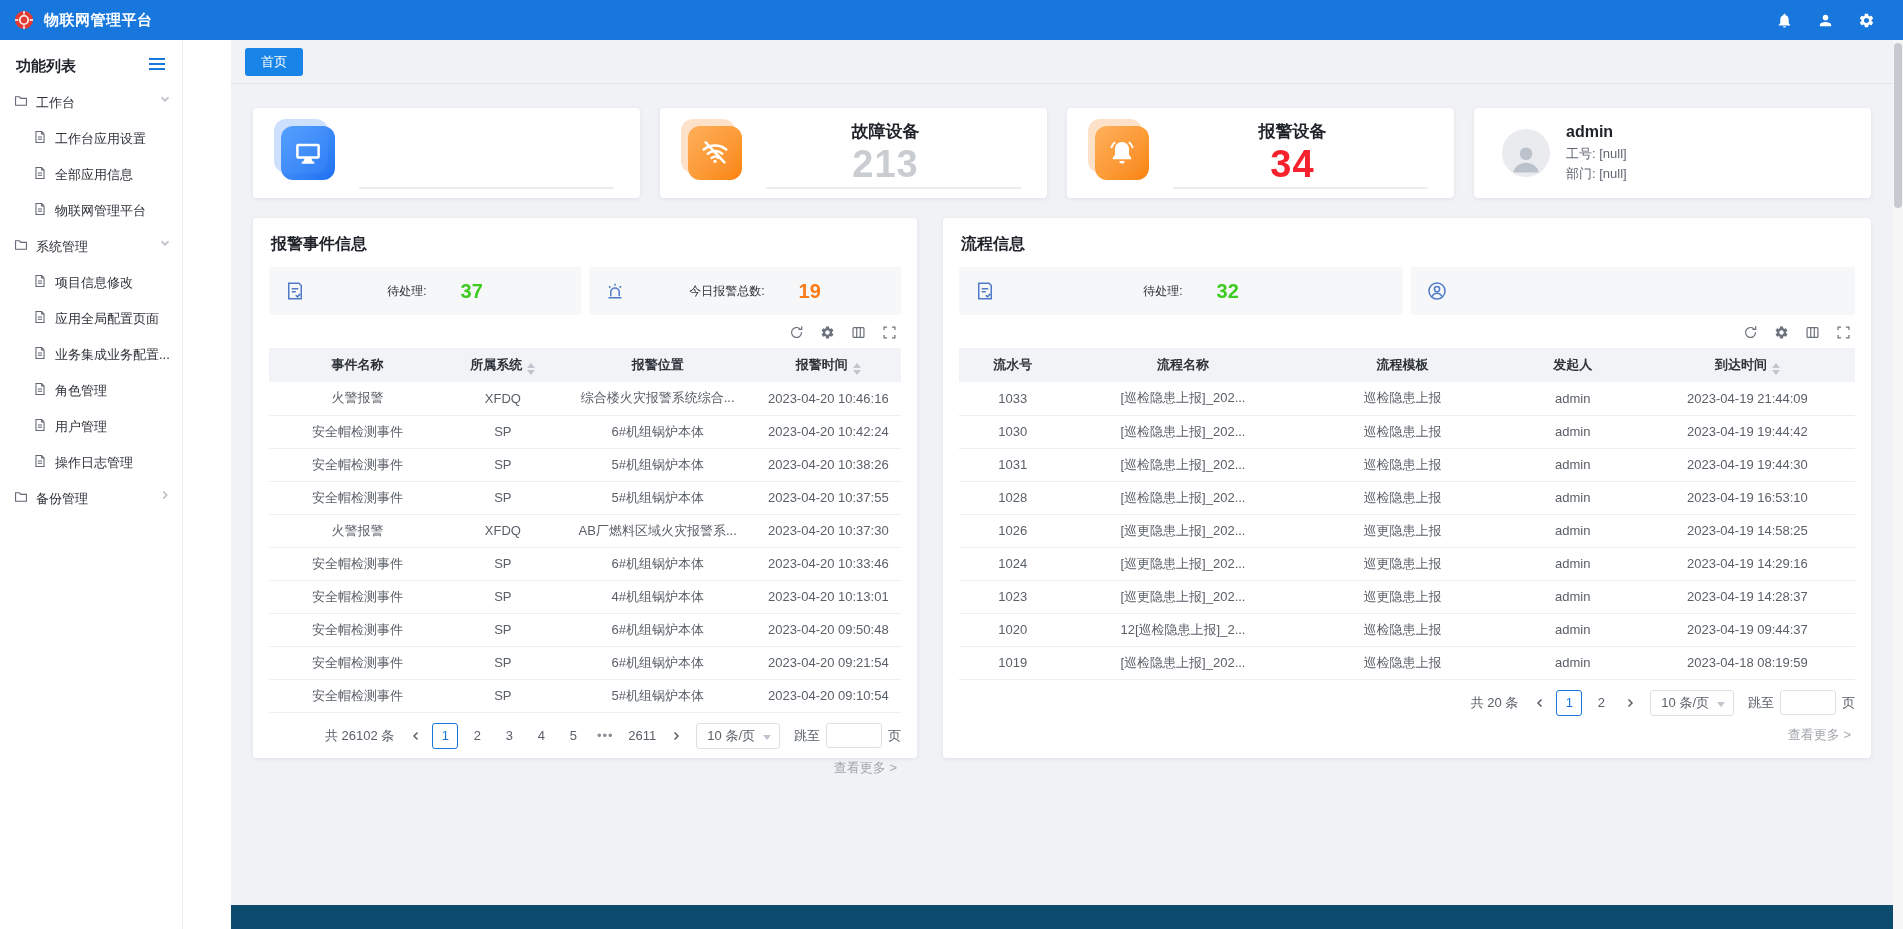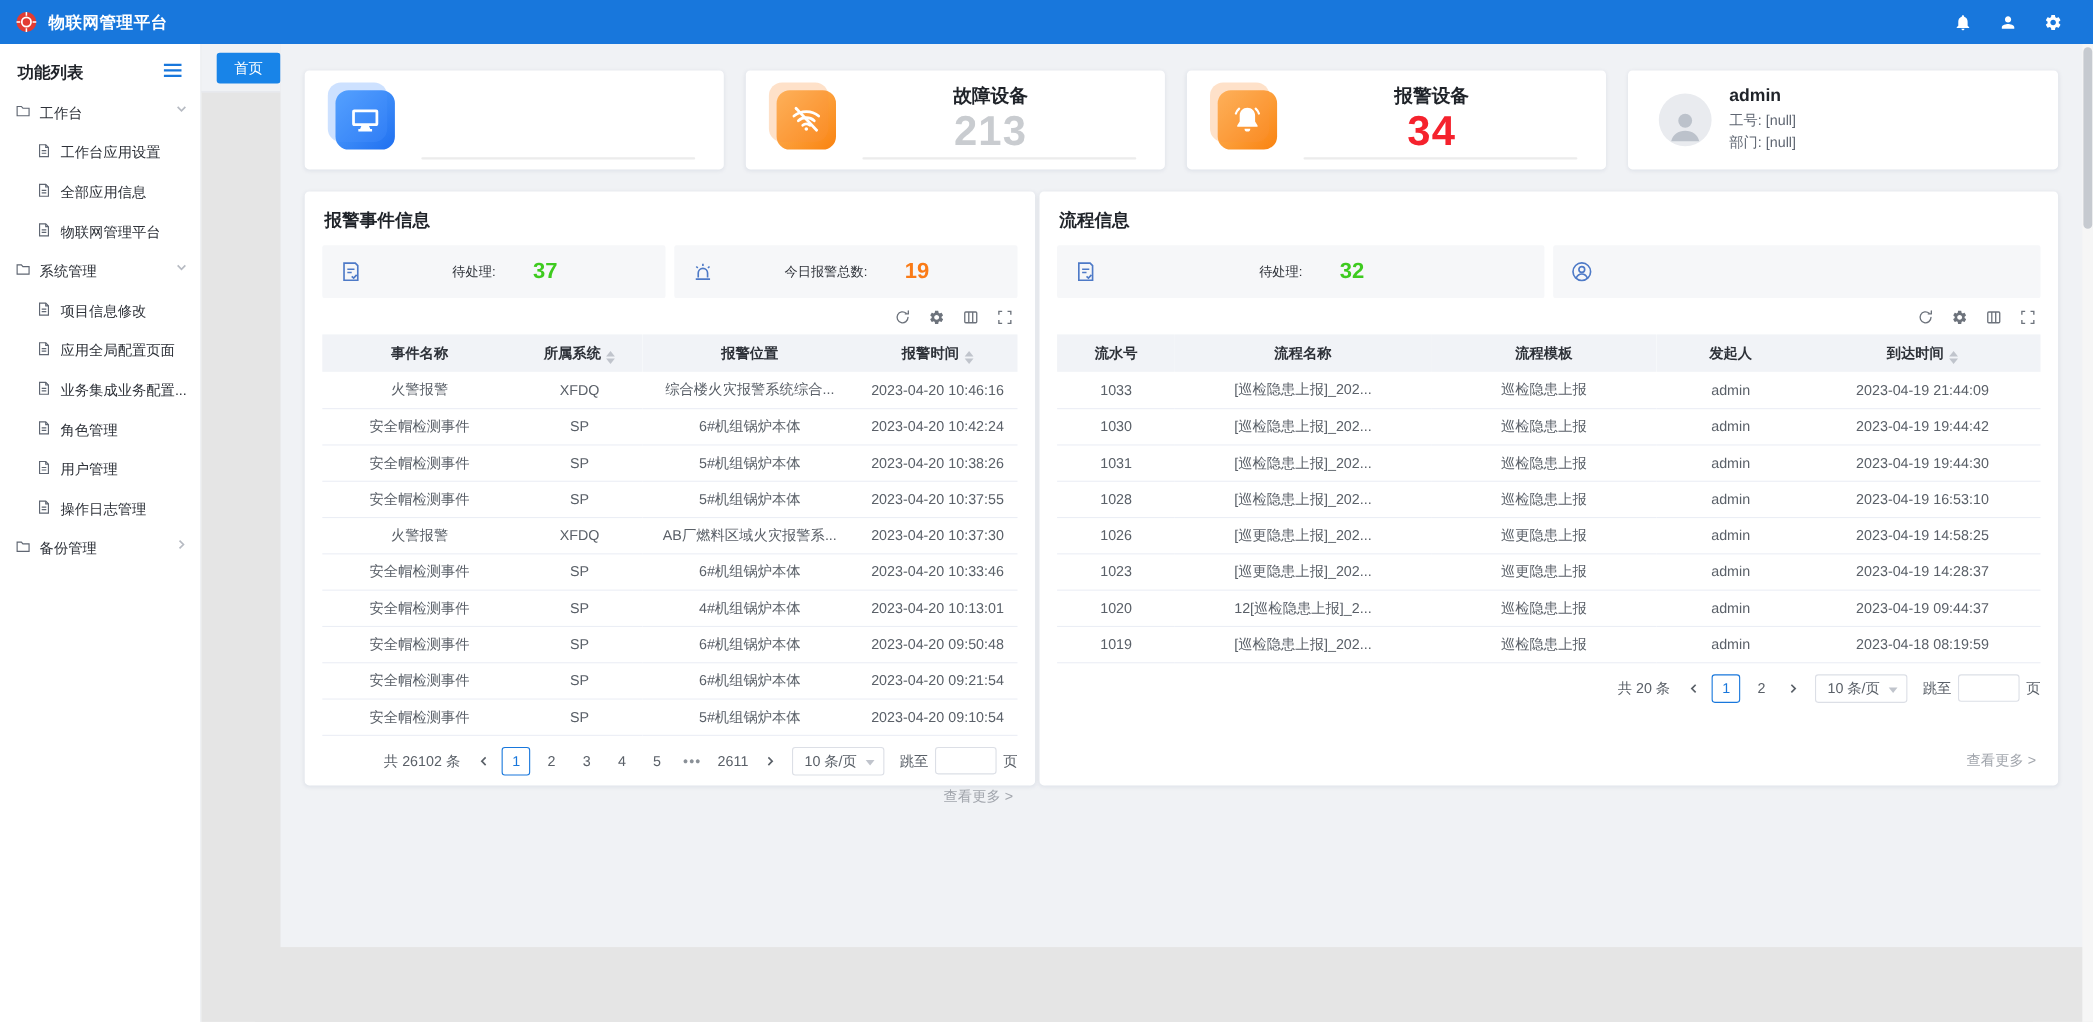--- a/index.html
+++ b/index.html
@@ -27,21 +27,21 @@
   .hamburger svg { width:18px; height:14px; stroke:currentColor; stroke-width:2; fill:none; }
   .menu { padding-top:4px; }
   .menu-item { height:36px; display:flex; align-items:flex-start; padding:0 12px 0 14px; font-size:13px; color:#2d3138; cursor:pointer; }
   .menu-item.child { padding-left:33px; }
   .mi-icon { color:#5f6672; flex:none; }
   .mi-icon svg { width:14px; height:14px; stroke:currentColor; stroke-width:1.2; fill:none; }
   .mi-label { margin-left:8px; flex:1; white-space:nowrap; overflow:hidden; text-overflow:ellipsis; }
   .mi-chev { color:#b6bac2; flex:none; margin-left:6px; }
   .mi-chev svg { width:10px; height:10px; stroke:currentColor; stroke-width:1.5; fill:none; }
 
-  .main { flex:1; min-width:0; display:flex; flex-direction:row; background:#e5e5e5; }
+  .main { flex:1; min-width:0; display:flex; flex-direction:column; background:#0c4a6e;margin-left:48px; }
   .tabstrip { height:44px; background:#f0f2f5; border-bottom:1px solid #e3e6eb; display:flex; align-items:center; padding-left:14px; flex:none; }
   .tab { background:#1884e8; color:#fff; font-size:13px; padding:5px 16px; border-radius:3px; cursor:pointer; }
   .page-body { height:821px; background:#f0f2f5; padding:24px 32px 0 22px; overflow:hidden; }
 
   
   .stat-row { display:flex; gap:20px; }
   .stat-cards { display:contents; }
   .card { background:#fff; border-radius:4px; box-shadow:0 1px 4px rgba(15,35,95,.08); }
   .stat-card { flex:1; height:90px; display:flex; align-items:center; position:relative; padding:0 18px 0 28px; }
   .tile { width:54px; height:54px; border-radius:12px; position:relative; flex:none; display:flex; align-items:center; justify-content:center; color:#fff; }
@@ -56,21 +56,21 @@
   .stat-value { font-size:38px; font-weight:700; line-height:1.12; letter-spacing:1px; }
   .card-line { position:absolute; left:106px; right:26px; bottom:9px; height:2px; background:#ececec; border-radius:1px; }
 
   .user-card { flex:1; height:90px; display:flex; align-items:center; gap:16px; padding:0 28px; }
   .avatar { width:48px; height:48px; border-radius:50%; background:#e9ebef; display:flex; align-items:flex-end; justify-content:center; overflow:hidden; flex:none; }
   .avatar svg { width:36px; height:36px; fill:#bcc2cb; }
   .user-name { font-size:16px; font-weight:700; color:#1f2329; margin-bottom:3px; }
   .user-line { font-size:13px; color:#5f6672; line-height:1.5; }
 
   
-  .panels { display:flex; gap:4px; margin-top:20px; }
+  .panels { display:flex; gap:26px; margin-top:20px; }
   .panel { background:#fff; border-radius:4px; box-shadow:0 1px 4px rgba(15,35,95,.08); padding:14px 16px 8px; height:540px; display:flex; flex-direction:column; }
   .panel-alarm { width:664px; flex:none; }
   .panel-process { flex:1; min-width:0; }
   .panel-title { font-size:16px; font-weight:700; color:#1f2329; margin:2px 0 12px 2px; }
 
   .chips { display:flex; gap:8px; flex:none; }
   .chip { flex:1; height:48px; background:#f6f7f9; border-radius:2px; display:flex; align-items:center; padding:0 16px; }
   .chip-icon { color:#4e7ac7; flex:none; }
   .chip-icon svg { width:20px; height:20px; stroke:currentColor; stroke-width:1.2; fill:none; }
   .chip-center { flex:1; display:flex; align-items:center; justify-content:center; gap:34px; }
@@ -692,20 +692,27 @@
                 </tr>
 
                 <tr>
                   <td>1026</td>
                   <td>[巡更隐患上报]_202...</td>
                   <td>巡更隐患上报</td>
                   <td>admin</td>
                   <td>2023-04-19 14:58:25</td>
                 </tr>
 
+                <tr>
+                  <td>1024</td>
+                  <td>[巡更隐患上报]_202...</td>
+                  <td>巡更隐患上报</td>
+                  <td>admin</td>
+                  <td>2023-04-19 14:29:16</td>
+                </tr>
 
                 <tr>
                   <td>1023</td>
                   <td>[巡更隐患上报]_202...</td>
                   <td>巡更隐患上报</td>
                   <td>admin</td>
                   <td>2023-04-19 14:28:37</td>
                 </tr>
 
                 <tr>

